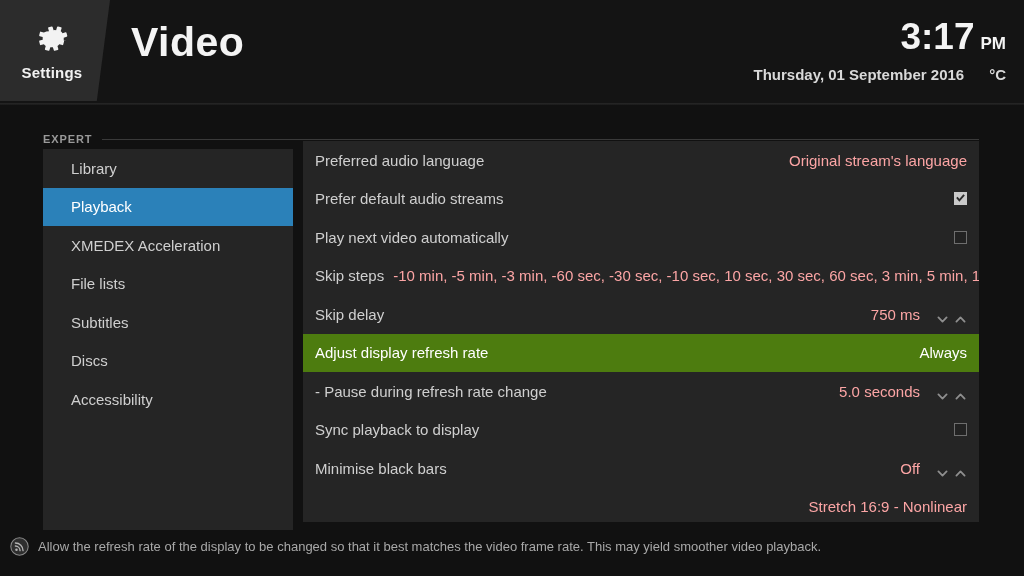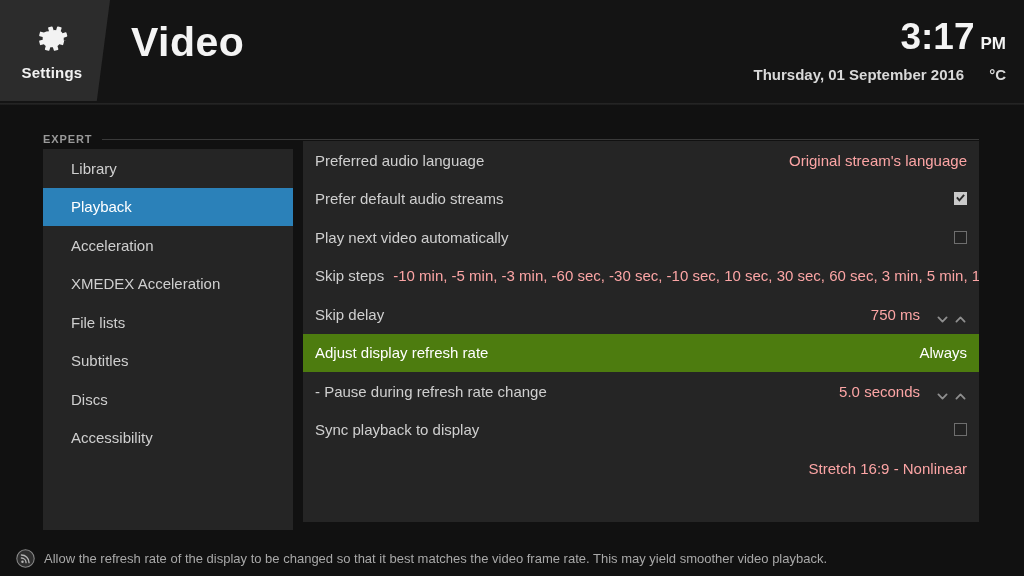--- a/index.html
+++ b/index.html
@@ -78,22 +78,22 @@
   .checkbox { width:13px; height:13px; border:1px solid #6e6e6e; background:#222222;
               display:flex; align-items:center; justify-content:center; }
   .checkbox.checked { background:#c9c9c9; border-color:#c9c9c9; }
   .checkbox.checked .tick { width:9px; height:9px; }
 
   
   .spinner { display:flex; align-items:center; margin-left:16px; gap:5px; }
   .chev { width:13px; height:9px; }
 
   
-  .footer { position:absolute; left:0; top:540px; width:1024px; height:36px;
-            display:flex; align-items:center; padding-left:16px; }
+  .footer { position:absolute; left:0; top:528px; width:1024px; height:36px;
+            display:flex; align-items:center; padding-left:10px; }
   .footer-icon { width:19px; height:19px; flex:0 0 19px; margin-right:9px; }
   .footer-text { font-size:13px; color:#a8a8a8; }
 </style>
 </head>
 <body>
 
 <div id="screen">
 
   <div class="header">
     <div class="settings-tab">
@@ -126,23 +126,20 @@
   </div>
 
   <div class="sidebar" id="sidebar">
       <div class="sidebar-item">
         <span>Library</span>
       </div>
       <div class="sidebar-item selected">
         <span>Playback</span>
       </div>
       <div class="sidebar-item">
-        <span>Acceleration</span>
-      </div>
-      <div class="sidebar-item">
         <span>XMEDEX Acceleration</span>
       </div>
       <div class="sidebar-item">
         <span>File lists</span>
       </div>
       <div class="sidebar-item">
         <span>Subtitles</span>
       </div>
       <div class="sidebar-item">
         <span>Discs</span>
@@ -210,20 +207,34 @@
             <span class="chev"><svg viewBox="0 0 14 11" width="13" height="9" aria-hidden="true">
                 <path d="M2 8 L7 3 L12 8" fill="none" stroke="#8f8f8f" stroke-width="2.2" stroke-linecap="round" stroke-linejoin="round"></path>
               </svg></span>
           </span>
         </span>
       </div>
       <div class="setting-row">
         <span class="setting-label">Sync playback to display</span>
         <span class="setting-right">
           <span class="checkbox"></span>
+        </span>
+      </div>
+      <div class="setting-row">
+        <span class="setting-label">Minimise black bars</span>
+        <span class="setting-right">
+          <span class="setting-value">Off</span>
+          <span class="spinner">
+            <span class="chev"><svg viewBox="0 0 14 11" width="13" height="9" aria-hidden="true">
+                <path d="M2 3 L7 8 L12 3" fill="none" stroke="#8f8f8f" stroke-width="2.2" stroke-linecap="round" stroke-linejoin="round"></path>
+              </svg></span>
+            <span class="chev"><svg viewBox="0 0 14 11" width="13" height="9" aria-hidden="true">
+                <path d="M2 8 L7 3 L12 8" fill="none" stroke="#8f8f8f" stroke-width="2.2" stroke-linecap="round" stroke-linejoin="round"></path>
+              </svg></span>
+          </span>
         </span>
       </div>
       <div class="setting-row">
         <span class="setting-right">
           <span class="setting-value">Stretch 16:9 - Nonlinear</span>
         </span>
       </div>
     </div>
 
   <div class="footer">

